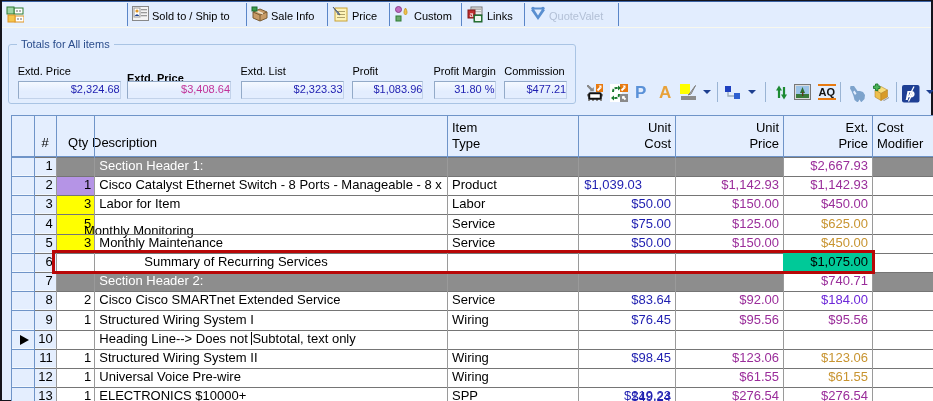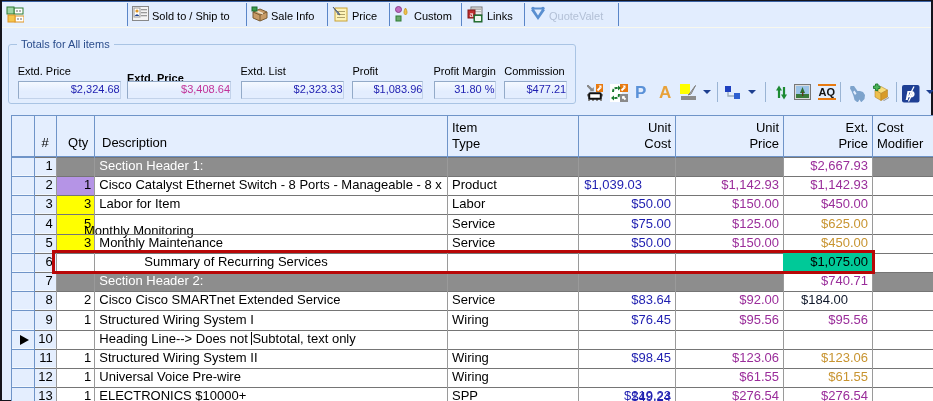--- a/index.html
+++ b/index.html
@@ -209,21 +209,21 @@
       <rect x="0" y="0" width="17.5" height="17.5" rx="2" fill="#1e3f94"></rect>
       <text x="3.5" y="14.5" font-size="13.5" font-weight="bold" fill="#fff" font-family="Liberation Sans" font-style="italic">P</text>
       <path d="M12 1.5 L7.5 10.5 L10.5 8.5 L6.5 16.5" stroke="#fff" stroke-width="1.3" fill="none"></path>
     </svg></div>
 <div class="icon" style="left:926px;top:90px;width:0;height:0;border-left:4px solid transparent;border-right:4px solid transparent;border-top:4px solid #1d3f8f;"></div>
 <div class="abs" style="left:10.7px;top:114.6px;width:922.3px;height:286.4px;background:#fff"></div>
 <div class="abs" style="left:10.7px;top:114.6px;width:922.3px;height:43.20000000000002px;background:#e4eefe"></div>
 <div class="abs" style="left:10.7px;top:114.6px;width:45.0px;height:286.4px;background:#e4eefe"></div>
 <div class="c " style="left:34.7px;top:133.5px;width:21.0px;height:18.0px;text-align:center;">#</div>
 <div class="c " style="left:56.7px;top:133.5px;width:37.6px;height:18.0px;text-align:right;padding-right:6px;">Qty</div>
-<div class="c lt" style="left:98px;top:133.5px;width:351.7px;height:18.0px;">Description</div>
+<div class="c lt" style="left:88px;top:133.5px;width:351.7px;height:18.0px;">Description</div>
 <div class="c lt" style="left:448.0px;top:118.5px;width:130.0px;height:18.0px;">Item</div>
 <div class="c lt" style="left:448.0px;top:134.5px;width:130.0px;height:18.0px;">Type</div>
 <div class="c rt" style="left:579.0px;top:118.5px;width:96.0px;height:18.0px;">Unit</div>
 <div class="c rt" style="left:579.0px;top:134.5px;width:96.0px;height:18.0px;">Cost</div>
 <div class="c rt" style="left:676.0px;top:118.5px;width:107.0px;height:18.0px;">Unit</div>
 <div class="c rt" style="left:676.0px;top:134.5px;width:107.0px;height:18.0px;">Price</div>
 <div class="c rt" style="left:784.0px;top:118.5px;width:88.0px;height:18.0px;">Ext.</div>
 <div class="c rt" style="left:784.0px;top:134.5px;width:88.0px;height:18.0px;">Price</div>
 <div class="c lt" style="left:873.0px;top:118.5px;width:60.0px;height:18.0px;">Cost</div>
 <div class="c lt" style="left:873.0px;top:134.5px;width:60.0px;height:18.0px;">Modifier</div>
@@ -272,21 +272,21 @@
 <div class="abs" style="left:55.7px;top:273.0px;width:727.3px;height:19.2px;background:#8d8d8d"></div>
 <div class="abs" style="left:872.0px;top:273.0px;width:61.0px;height:19.2px;background:#8d8d8d"></div>
 <div class="c lt" style="left:95.3px;top:272.2px;width:351.7px;height:17.0px;color:#fff;">Section Header 2:</div>
 <div class="c rt" style="left:784.0px;top:272.2px;width:88.0px;height:17.0px;color:#9a2d9a;">$740.71</div>
 <div class="c " style="left:34.7px;top:291.4px;width:21.0px;height:17.0px;text-align:right;padding-right:3px;">8</div>
 <div class="c " style="left:56.7px;top:291.4px;width:37.6px;height:17.0px;padding-right:3px;text-align:right;">2</div>
 <div class="c lt" style="left:95.3px;top:291.4px;width:351.7px;height:17.0px;">Cisco Cisco SMARTnet Extended Service</div>
 <div class="c lt" style="left:448.0px;top:291.4px;width:130.0px;height:17.0px;">Service</div>
 <div class="c rt" style="left:579.0px;top:291.4px;width:96.0px;height:17.0px;color:#1e1eb0;">$83.64</div>
 <div class="c rt" style="left:676.0px;top:291.4px;width:107.0px;height:17.0px;color:#9a2d9a;">$92.00</div>
-<div class="c rt" style="left:764px;top:291.4px;width:88.0px;height:17.0px;color:#0f172a;">$184.00</div>
+<div class="c rt" style="left:784.0px;top:291.4px;width:88.0px;height:17.0px;color:#6d28d9;">$184.00</div>
 <div class="c " style="left:34.7px;top:310.6px;width:21.0px;height:17.0px;text-align:right;padding-right:3px;">9</div>
 <div class="c " style="left:56.7px;top:310.6px;width:37.6px;height:17.0px;padding-right:3px;text-align:right;">1</div>
 <div class="c lt" style="left:95.3px;top:310.6px;width:351.7px;height:17.0px;">Structured Wiring System I</div>
 <div class="c lt" style="left:448.0px;top:310.6px;width:130.0px;height:17.0px;">Wiring</div>
 <div class="c rt" style="left:579.0px;top:310.6px;width:96.0px;height:17.0px;color:#1e1eb0;">$76.45</div>
 <div class="c rt" style="left:676.0px;top:310.6px;width:107.0px;height:17.0px;color:#9a2d9a;">$95.56</div>
 <div class="c rt" style="left:784.0px;top:310.6px;width:88.0px;height:17.0px;color:#9a2d9a;">$95.56</div>
 <div class="c " style="left:34.7px;top:329.8px;width:21.0px;height:17.0px;text-align:right;padding-right:3px;">10</div>
 <div class="c lt" style="left:95.3px;top:329.8px;width:351.7px;height:17.0px;">Heading Line--&gt; Does not <span class="cur"></span>Subtotal, text only</div>
 <div class="c " style="left:34.7px;top:349.0px;width:21.0px;height:17.0px;text-align:right;padding-right:3px;">11</div>

